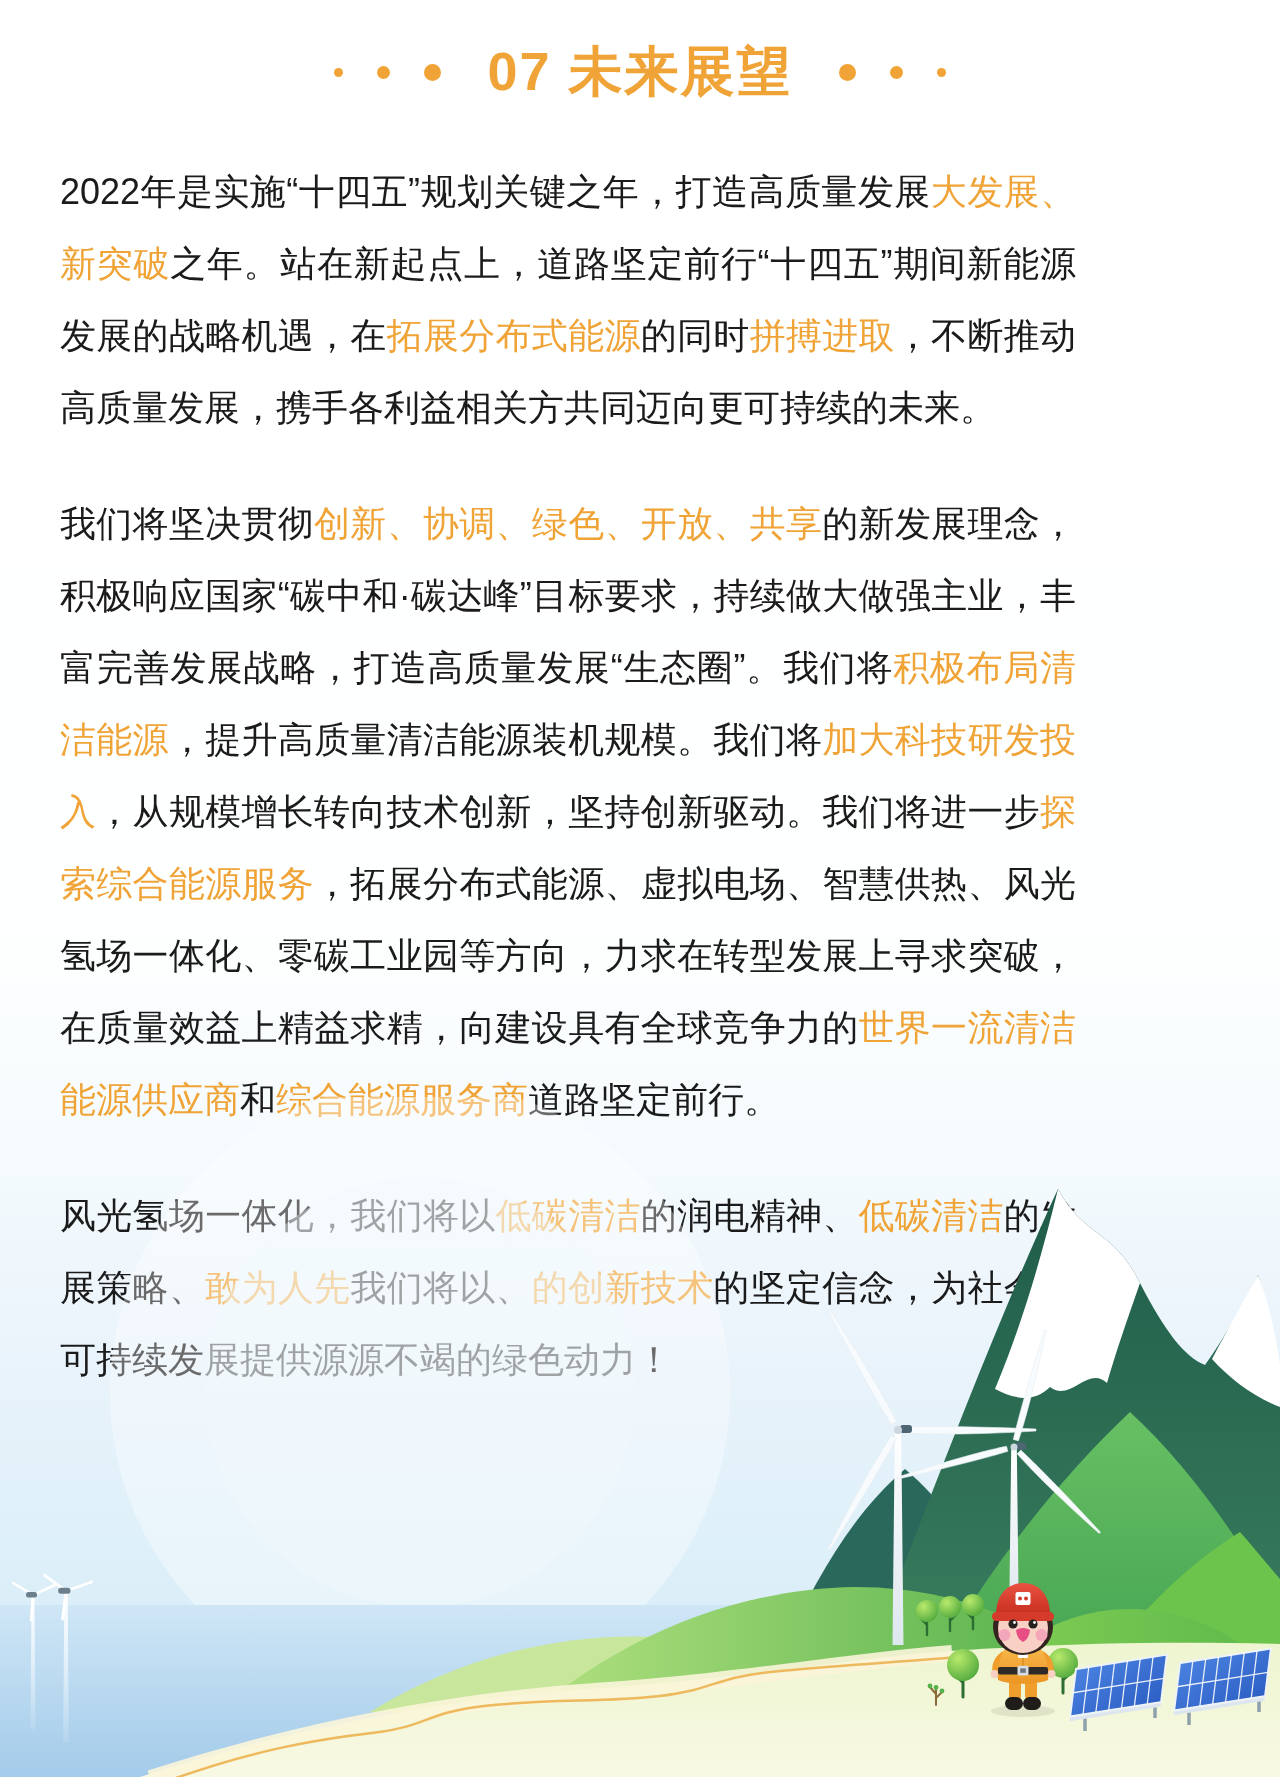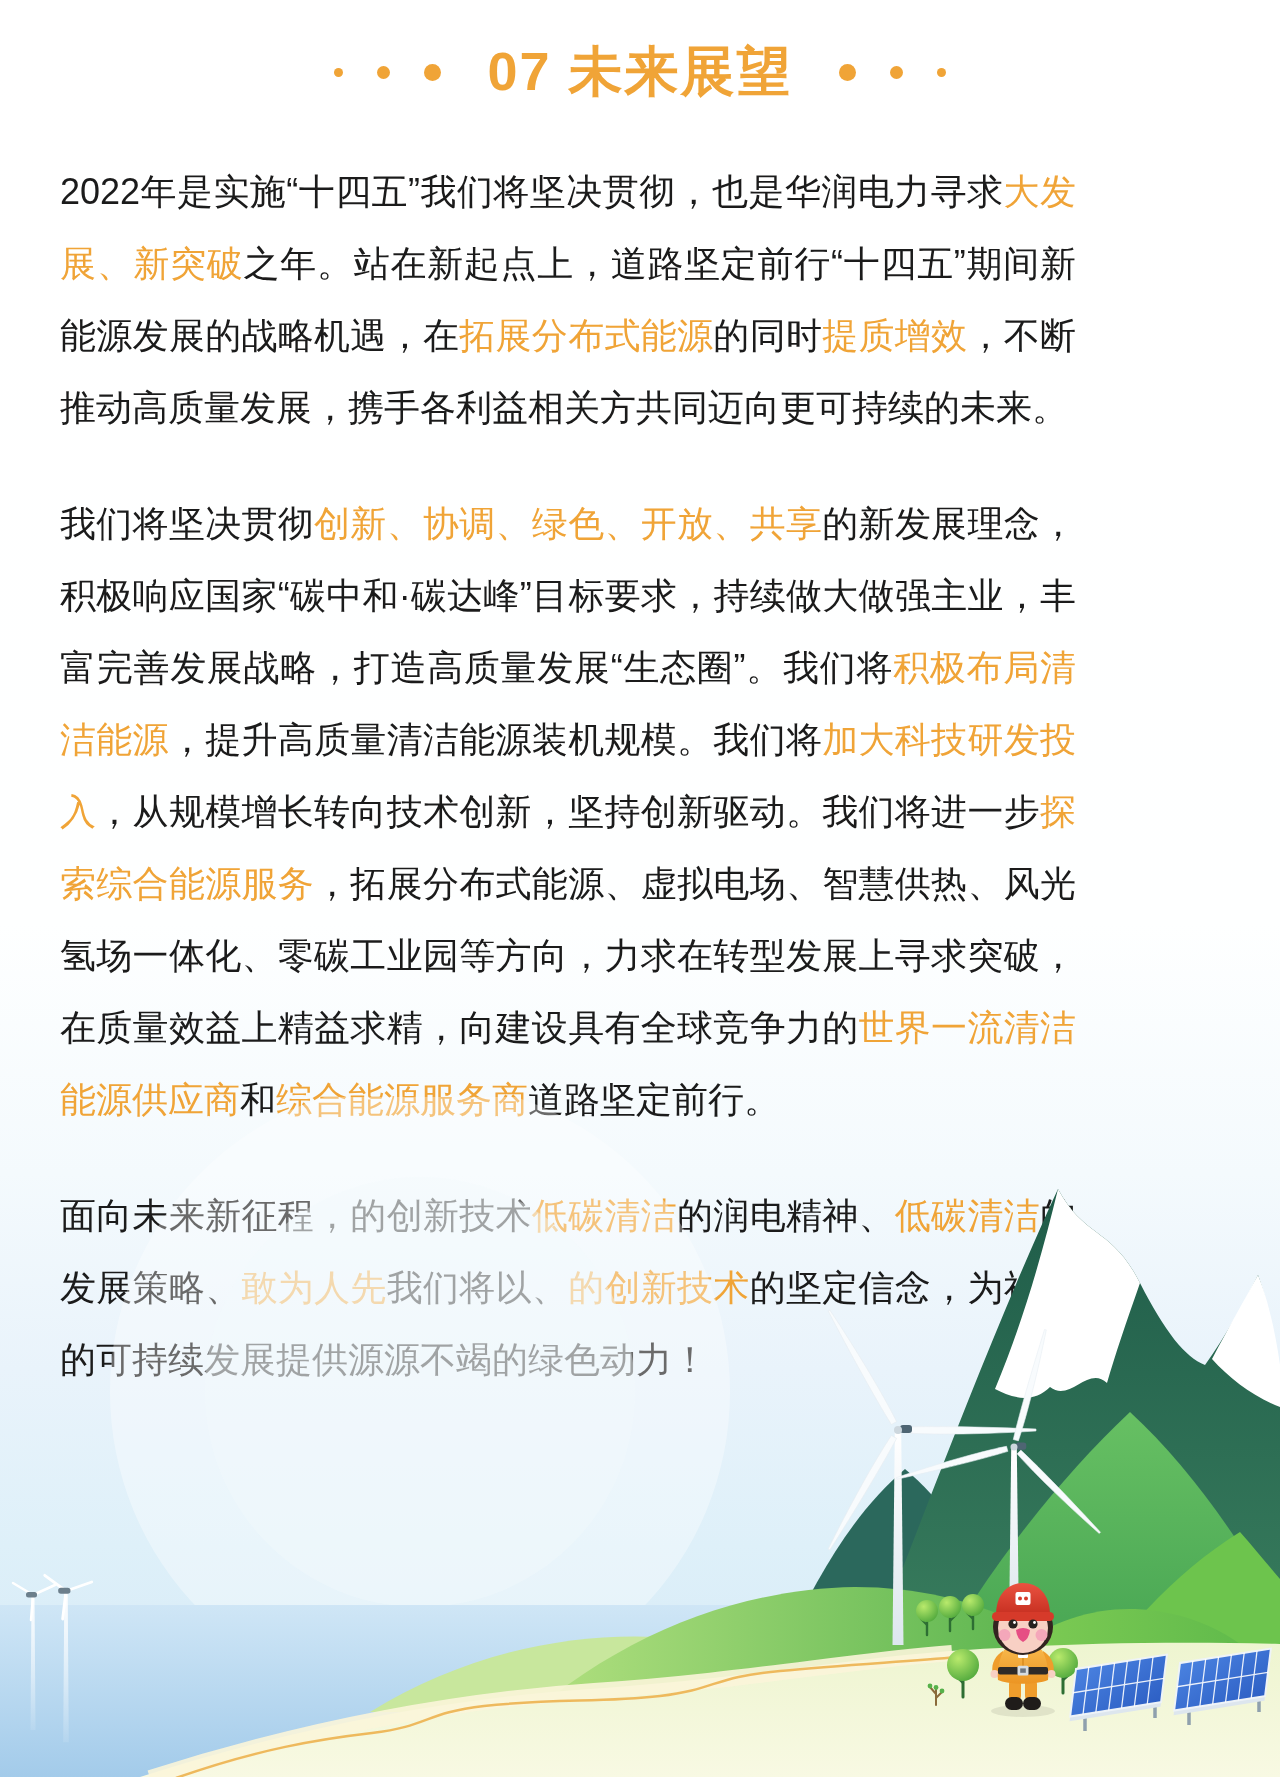--- a/index.html
+++ b/index.html
@@ -45,23 +45,23 @@
   <span class="dot d1"></span>
   <span class="dot d2"></span>
   <span class="dot d3"></span>
   <h1 class="title">07 未来展望</h1>
   <span class="dot d3"></span>
   <span class="dot d2"></span>
   <span class="dot d1"></span>
 </div>
 
 <div class="content">
-  <p class="para"><span>2022年是实施“十四五”我们将坚决贯彻，也是华润电力寻求</span><span class="hl">大发展、新突破</span><span>之年。站在新起点上，道路坚定前行“十四五”期间新能源发展的战略机遇，在</span><span class="hl">拓展分布式能源</span><span>的同时</span><span class="hl">提质增效</span><span>，不断推动高质量发展，携手各利益相关方共同迈向更可持续的未来。</span></p>
+  <p class="para"><span>2022年是实施“十四五”规划关键之年，打造高质量发展</span><span class="hl">大发展、新突破</span><span>之年。站在新起点上，道路坚定前行“十四五”期间新能源发展的战略机遇，在</span><span class="hl">拓展分布式能源</span><span>的同时</span><span class="hl">拼搏进取</span><span>，不断推动高质量发展，携手各利益相关方共同迈向更可持续的未来。</span></p>
   <p class="para"><span>我们将坚决贯彻</span><span class="hl">创新、协调、绿色、开放、共享</span><span>的新发展理念，积极响应国家“碳中和·碳达峰”目标要求，持续做大做强主业，丰富完善发展战略，打造高质量发展“生态圈”。我们将</span><span class="hl">积极布局清洁能源</span><span>，提升高质量清洁能源装机规模。我们将</span><span class="hl">加大科技研发投入</span><span>，从规模增长转向技术创新，坚持创新驱动。我们将进一步</span><span class="hl">探索综合能源服务</span><span>，拓展分布式能源、虚拟电场、智慧供热、风光氢场一体化、零碳工业园等方向，力求在转型发展上寻求突破，在质量效益上精益求精，向建设具有全球竞争力的</span><span class="hl">世界一流清洁能源供应商</span><span>和</span><span class="hl">综合能源服务商</span><span>道路坚定前行。</span></p>
-  <p class="para"><span>面向未来新征程，的创新技术</span><span class="hl">低碳清洁</span><span>的润电精神、</span><span class="hl">低碳清洁</span><span>的发展策略、</span><span class="hl">敢为人先</span><span>我们将以、</span><span class="hl">的创新技术</span><span>的坚定信念，为社会的可持续发展提供源源不竭的绿色动力！</span></p>
+  <p class="para"><span>风光氢场一体化，我们将以</span><span class="hl">低碳清洁</span><span>的润电精神、</span><span class="hl">低碳清洁</span><span>的发展策略、</span><span class="hl">敢为人先</span><span>我们将以、</span><span class="hl">的创新技术</span><span>的坚定信念，为社会的可持续发展提供源源不竭的绿色动力！</span></p>
 </div>
 
 <svg class="scene" viewBox="0 0 1280 680" aria-hidden="true">
   <defs>
     <linearGradient id="gWater" x1="0" y1="0" x2="0" y2="1">
       <stop offset="0" stop-color="#cfe6f6"></stop>
         <stop offset="1" stop-color="#a3cbea"></stop>
     </linearGradient>
     <linearGradient id="gSand" x1="0" y1="0" x2="0" y2="1">
       <stop offset="0" stop-color="#eef5d0"></stop>

